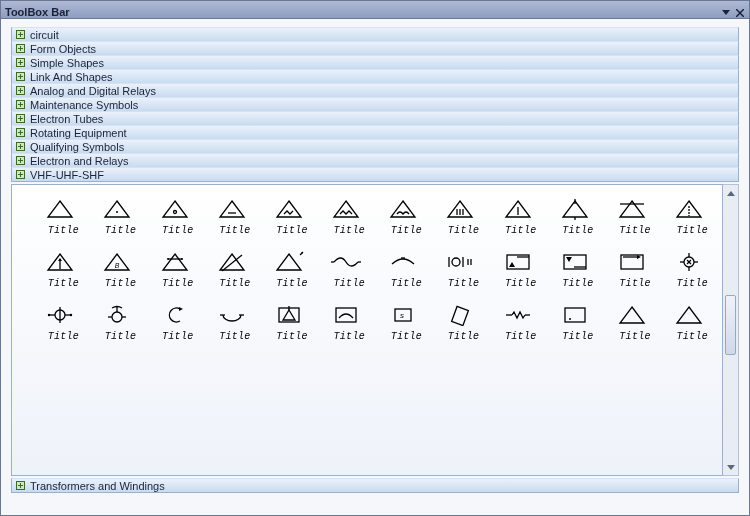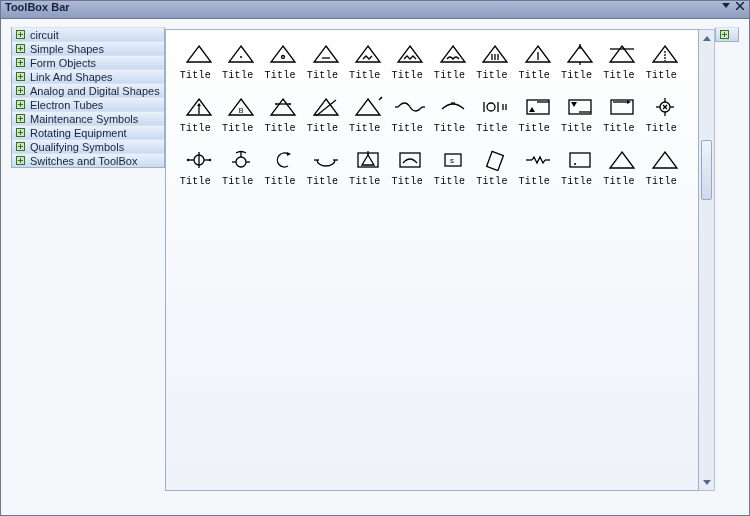--- a/index.html
+++ b/index.html
@@ -17,21 +17,21 @@
     height: 516px;
     border: 1px solid #6a7790;
     background: #f5f7fb;
     display: flex;
     flex-direction: column;
   }
   .titlebar {
     height: 18px;
     background: linear-gradient(to bottom, #aeb9d6, #8e9dbf);
     display: flex;
-    align-items: flex-start;
+    align-items: flex-end;
     padding: 0 4px;
     border-bottom: 1px solid #6a7790;
   }
   .titlebar-title {
     font-weight: bold;
     color: #1a2238;
     flex: 1;
     font-size: 11px;
   }
   .titlebar-controls {
@@ -46,20 +46,21 @@
     align-items: center;
     justify-content: center;
     color: #1a2238;
     cursor: pointer;
   }
   .tb-btn svg { display: block; }
   .body {
     flex: 1;
     padding: 8px 10px 22px 10px;
     display: flex;
+    flex-direction: column;
     overflow: hidden;
   }
   .cat-list-top, .cat-list-bottom {
     display: flex;
     flex-direction: column;
     gap: 0;
   }
   .cat-item {
     height: 15px;
     background: linear-gradient(to bottom, #eaf1fb, #c9dbf0);
@@ -135,23 +136,24 @@
   .scroll-arrow.bot { bottom: 1px; }
   .grid {
     display: grid;
     grid-template-columns: repeat(12, 1fr);
     column-gap: 4px;
     row-gap: 12px;
   }
   .cell {
     display: flex;
     flex-direction: column;
-    align-items: flex-start;
+    align-items: flex-end;
     justify-content: flex-start;
     cursor: pointer;
+    font-style: italic;
   }
   .glyph {
     width: 38px;
     height: 28px;
     display: flex;
     align-items: center;
     justify-content: center;
   }
   .glyph svg { display: block; }
   .caption {
@@ -186,53 +188,57 @@
 
   <div class="body">
 
     <div class="cat-list-top" id="cats-top">
         <div class="cat-item">
           <span class="cat-icon"></span>
           <span class="cat-label">circuit</span>
         </div>
         <div class="cat-item">
           <span class="cat-icon"></span>
+          <span class="cat-label">Form Objects</span>
+        </div>
+        <div class="cat-item">
+          <span class="cat-icon"></span>
           <span class="cat-label">Simple Shapes</span>
         </div>
         <div class="cat-item">
           <span class="cat-icon"></span>
-          <span class="cat-label">Form Objects</span>
-        </div>
-        <div class="cat-item">
-          <span class="cat-icon"></span>
           <span class="cat-label">Link And Shapes</span>
         </div>
         <div class="cat-item">
           <span class="cat-icon"></span>
-          <span class="cat-label">Analog and Digital Shapes</span>
+          <span class="cat-label">Analog and Digital Relays</span>
+        </div>
+        <div class="cat-item">
+          <span class="cat-icon"></span>
+          <span class="cat-label">Maintenance Symbols</span>
         </div>
         <div class="cat-item">
           <span class="cat-icon"></span>
           <span class="cat-label">Electron Tubes</span>
         </div>
         <div class="cat-item">
           <span class="cat-icon"></span>
-          <span class="cat-label">Maintenance Symbols</span>
-        </div>
-        <div class="cat-item">
-          <span class="cat-icon"></span>
           <span class="cat-label">Rotating Equipment</span>
         </div>
         <div class="cat-item">
           <span class="cat-icon"></span>
           <span class="cat-label">Qualifying Symbols</span>
         </div>
         <div class="cat-item">
           <span class="cat-icon"></span>
-          <span class="cat-label">Switches and ToolBox</span>
+          <span class="cat-label">Electron and Relays</span>
+        </div>
+        <div class="cat-item">
+          <span class="cat-icon"></span>
+          <span class="cat-label">VHF-UHF-SHF</span>
         </div>
       </div>
 
     <div class="palette-wrap">
       <div class="palette">
         <div class="grid" id="grid">
             <div class="cell">
               <div class="glyph">
                 <svg width="30" height="22" viewBox="0 0 30 22">
                   <polygon points="15,3 27,19 3,19" stroke="#000" stroke-width="1.3" fill="none"></polygon>
@@ -594,17 +600,18 @@
           <svg width="8" height="5" viewBox="0 0 8 5">
               <polygon points="0,0 8,0 4,5" fill="#5a6880"></polygon>
             </svg>
         </div>
       </div>
     </div>
 
     <div class="cat-list-bottom" id="cats-bot">
         <div class="cat-item">
           <span class="cat-icon"></span>
+          <span class="cat-label">Transformers and Windings</span>
         </div>
       </div>
 
   </div>
 </div>
 
 </body></html>

